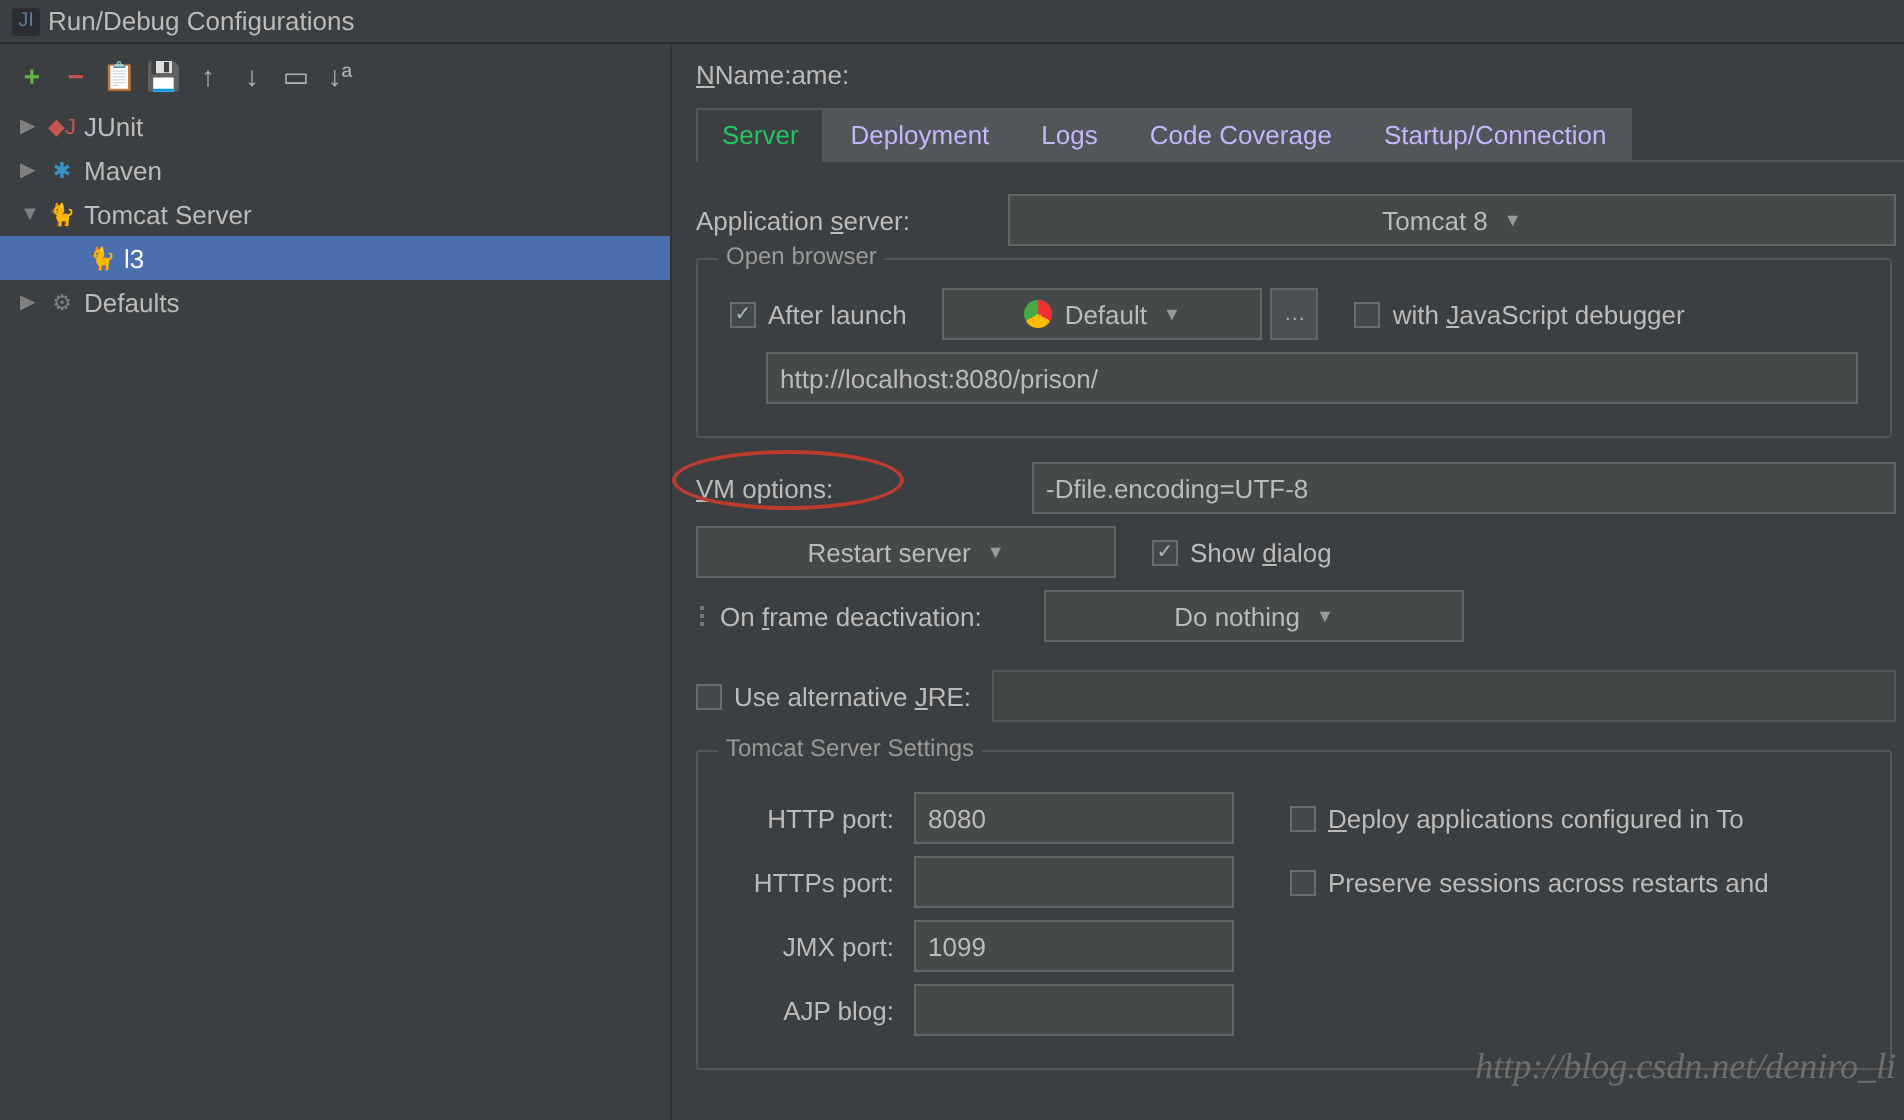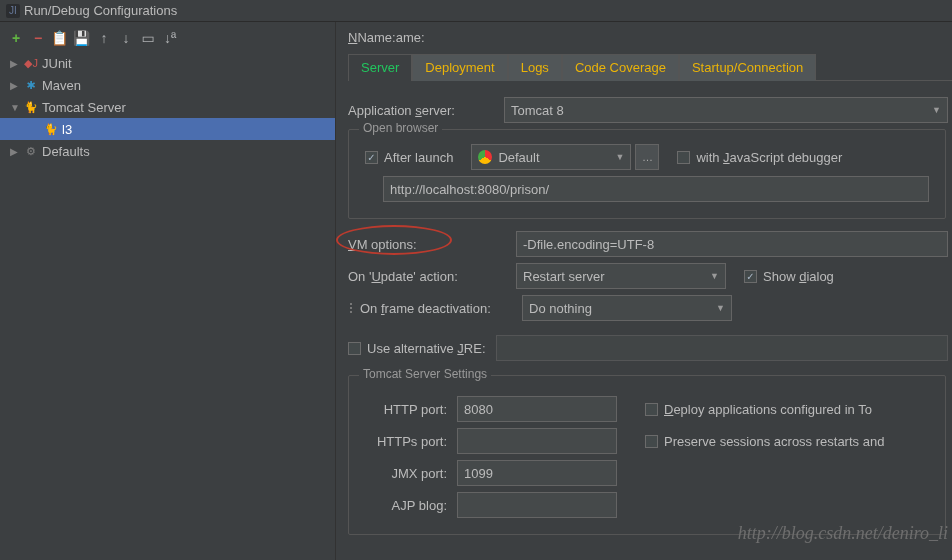--- a/index.html
+++ b/index.html
@@ -30,28 +30,28 @@
 .gear { color: #808080; }
 
 
 .row { display: flex; align-items: center; margin-bottom: 8px; }
 .row .lbl { color: #bbbbbb; }
 .underline { text-decoration: underline; }
 .nameInput { background: #45494a; border: 1px solid #646464; color: #bbbbbb; padding: 3px 6px; height: 24px; flex:1; margin-right:4px; }
 
 
 .tabs { display: flex; border-bottom: 1px solid #555; margin-top: 6px; }
-.tab { padding: 5px 12px 6px; background: #515658; border: 1px solid #555; border-bottom: none; margin-right: 0; cursor: pointer; font-size:13px; color:#eab308; position:relative; top:1px; }
+.tab { padding: 5px 12px 6px; background: #515658; border: 1px solid #555; border-bottom: none; margin-right: 0; cursor: pointer; font-size:13px; color:#c4b5fd; position:relative; top:1px; }
 .tab.active { background: #3c3f41; color: #22c55e; border-top: 1px solid #555; }
 
 .formarea { padding: 10px 0 0 0; }
 .field-row { display: flex; align-items: center; margin: 6px 0; }
 .field-row .flabel { width: 156px; color: #bbbbbb; }
 .input, .select { background: #45494a; border: 1px solid #646464; color: #bbbbbb; padding: 3px 6px; height: 26px; }
-.select { display: flex; align-items: center; justify-content: space-between; }
+.select { display: flex; align-items: center; justify-content: center; }
 .select .caret { font-size: 9px; color: #9a9a9a; margin-left: 8px; }
 .wide { flex: 1; margin-right:4px; }
 
 
 .fset { border: 1px solid #555; border-radius: 2px; padding: 14px 12px 10px 16px; margin: 4px 6px 12px 0; position:relative; }
 .legend { position: absolute; top: -9px; left: 10px; background: #3c3f41; padding: 0 4px; font-size: 12px; color: #999; }
 
 .chk { width: 13px; height: 13px; border: 1px solid #6b6b6b; background:#43494a; display:inline-flex; align-items:center; justify-content:center; margin-right: 6px; font-size:10px; color:#a9b7c6; }
 .chk.on::before { content: "✓"; }
 
@@ -163,21 +163,20 @@
         </div>
       </div>
 
       <div class="field-row vm-row">
         <div class="redring"></div>
         <span class="flabel" style="width:168px"><span class="underline">V</span>M options:</span>
         <input class="input wide" value="-Dfile.encoding=UTF-8" style="">
       </div>
 
       <div class="field-row">
-        <span class="flabel" style="width:168px">On '<span class="underline">U</span>pdate' action:</span>
         <div class="select" style="width:210px">
           <span>Restart server</span>
           <span class="caret">▼</span>
         </div>
         <span style="width:18px"></span>
         <span class="chk on"></span>
         <span>Show <span class="underline">d</span>ialog</span>
       </div>
 
       <div class="field-row">

